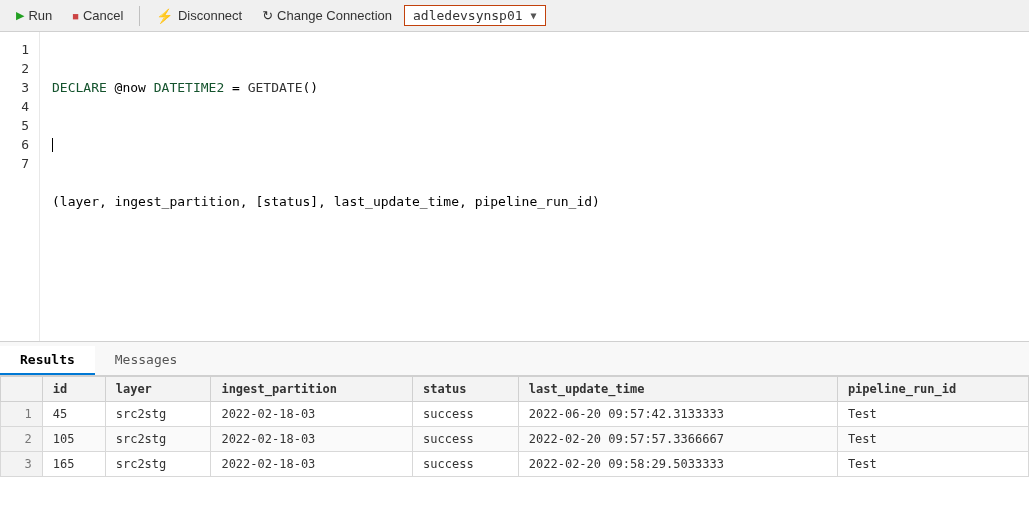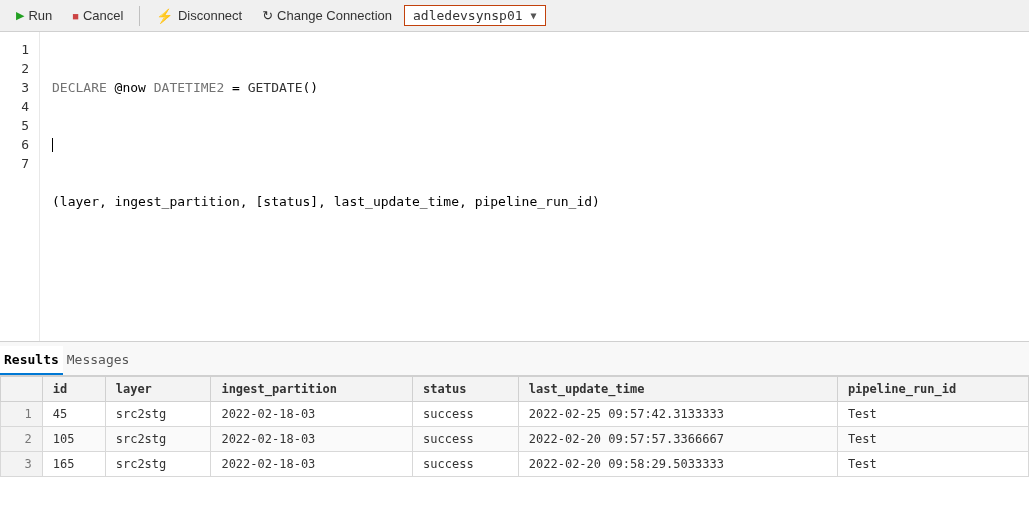--- a/index.html
+++ b/index.html
@@ -110,41 +110,41 @@
       font-size: 13px;
       line-height: 19px;
       overflow: auto;
       white-space: pre;
     }
     .code-line {
       display: block;
       height: 19px;
       line-height: 19px;
     }
-    .kw { color: #737373; font-weight: normal; }
+    .kw { color: #14532d; font-weight: normal; }
     .str { color: #cc0000; }
     .fn { color: #333; }
     .cursor-line { position: relative; }
 
     
     .results-panel {
       flex: 1;
       display: flex;
       flex-direction: column;
       background: #fff;
     }
     .results-tabs {
       display: flex;
       border-bottom: 1px solid #d0d0d0;
       background: #f8f8f8;
       height: 34px;
       align-items: flex-end;
     }
     .tab {
-      padding: 6px 4px;
+      padding: 6px 20px;
       cursor: pointer;
       font-size: 13px;
       color: #555;
       border-bottom: 2px solid transparent;
     }
     .tab.active {
       color: #000;
       border-bottom: 2px solid #0078d4;
       background: #fff;
       font-weight: 600;
@@ -252,21 +252,21 @@
           <th>pipeline_run_id</th>
         </tr>
       </thead>
       <tbody id="results-tbody">
       <tr>
     <td class="row-num-col">1</td>
     <td>45</td>
     <td>src2stg</td>
     <td>2022-02-18-03</td>
     <td>success</td>
-    <td>2022-02-25 09:57:42.3133333</td>
+    <td>2022-06-20 09:57:42.3133333</td>
     <td>Test</td>
   </tr>
           <tr>
     <td class="row-num-col">2</td>
     <td>105</td>
     <td>src2stg</td>
     <td>2022-02-18-03</td>
     <td>success</td>
     <td>2022-02-20 09:57:57.3366667</td>
     <td>Test</td>

